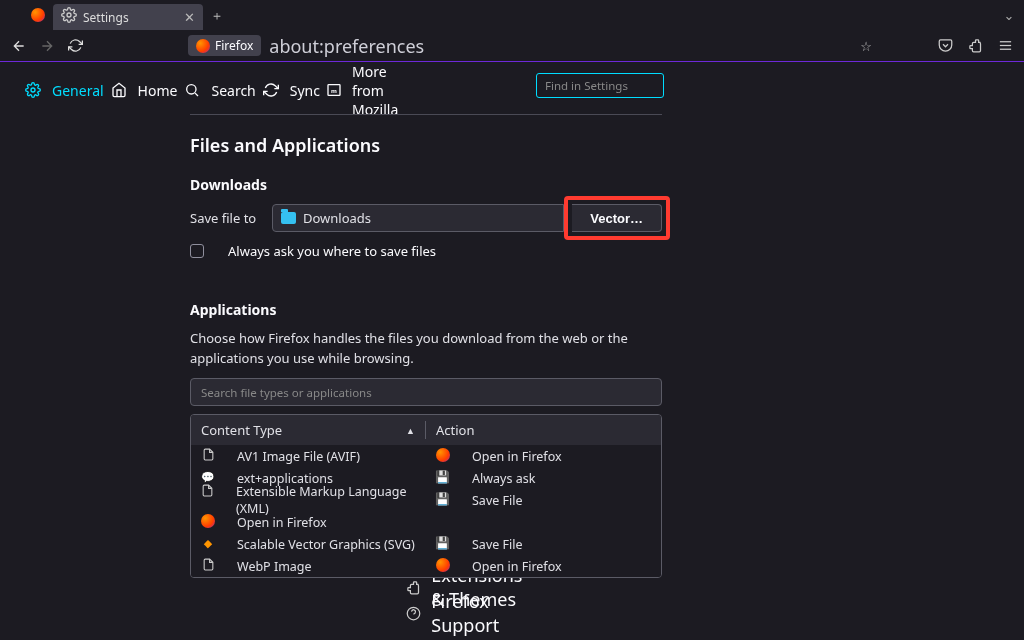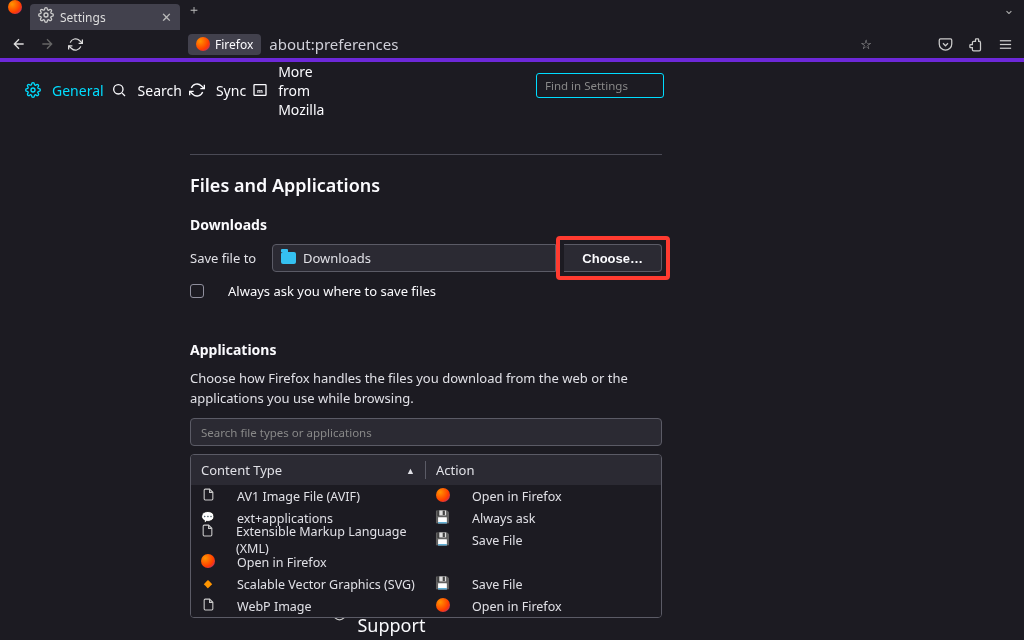--- a/index.html
+++ b/index.html
@@ -3,67 +3,67 @@
 <meta charset="utf-8">
 <style>
   * { box-sizing: border-box; margin: 0; padding: 0; }
   body {
     width: 1024px; height: 640px;
     background: #1c1b22; color: #fbfbfe;
     font-family: -apple-system, "Segoe UI", system-ui, sans-serif;
     font-size: 13px; overflow: hidden;
   }
   
-  .titlebar { height: 30px; background: #1c1b22; display: flex; align-items: flex-start; }
+  .titlebar { height: 30px; background: #1c1b22; display: flex; align-items: center; padding-left: 23px; }
   .titlebar .ff-logo { width: 30px; display:flex; align-items:center; justify-content:center;}
   .tab {
     margin-top: 4px; height: 26px; background: #42414d; border-radius: 4px 4px 0 0;
     display: flex; align-items: center; padding: 0 8px; gap: 6px; min-width: 150px;
     color: #ddd; font-size: 12px;
   }
   .tab .close { margin-left: auto; color:#bbb; font-size:13px;}
   .newtab { width:28px; display:flex; align-items:center; justify-content:center; color:#bbb;}
   .titlebar .spacer { flex:1; }
   .titlebar .chev { width:30px; display:flex; align-items:center; justify-content:center; color:#aaa;}
   
   .toolbar {
-    height: 32px; background: #1c1b22; border-bottom: 4px solid #6d28d9;
+    height: 32px; background: #1c1b22; border-bottom: 1px solid #6d28d9;
     display: flex; align-items: center; padding: 0 6px; gap: 2px;
   }
   .navbtn { width:26px; height:26px; display:flex; align-items:center; justify-content:center; color:#aaa; border-radius:4px;}
   .navbtn.disabled { color:#555; }
   .urlbar {
     margin-left: 98px; height: 26px; background: #1c1b22; display:flex; align-items:center;
     flex:1; max-width: 690px;
   }
   .urlbar .badge {
     background: #42414d; border-radius: 4px; padding: 2px 8px; display:flex; align-items:center; gap:5px;
     font-size:12px; color:#fbfbfe;
   }
-  .urlbar .addr { padding-left:8px; color:#cfcfd8; font-size:15px;}
+  .urlbar .addr { padding-left:8px; color:#cfcfd8; font-size:18px;}
   .urlbar .star { margin-left:auto; color:#bbb; width:24px; text-align:center;}
   .right-tools { display:flex; gap:4px; margin-left:auto; }
   
   .content { position:absolute; top:62px; left:0; right:0; bottom:0; background:#1c1b22; display:flex;}
   .sidebar { width: 190px; padding: 12px 0 0 18px; display:flex; flex-direction:row; }
   .side-item {
     display:flex; align-items:center; gap:10px; height:32px; color:#fbfbfe;
     font-size:14px; border-radius:4px; padding-left:6px; cursor:default;
   }
   .side-item.active { color:#00ddff; }
   .side-item .ic { width:18px; height:18px; display:flex; align-items:center; justify-content:center;}
   .side-bottom { margin-top:auto; margin-bottom:14px;}
   .side-bottom .side-item { font-size:18px; height:26px;}
   .main { flex:1; padding: 10px 0 0 0; position:relative;}
   .search-settings {
     position:absolute; left:346px; top:11px; width:128px; height:25px;
     border:1px solid #00ddff; border-radius:3px; background:transparent;
     color:#888; font-size:11.5px; padding:0 8px; display:flex; align-items:center;
   }
-  .panel { width: 472px; margin-left:0; margin-top:82px;}
+  .panel { width: 472px; margin-left:0; margin-top:42px;}
   .hr { border:none; border-top:1px solid #4a4a55; margin-bottom:18px;}
   h2.section { font-size:18px; font-weight:600; margin-bottom:18px; color:#fbfbfe;}
   h3.sub { font-size:14px; font-weight:700; margin-bottom:10px;}
   .row { display:flex; align-items:center; gap:8px; margin-bottom:10px;}
   .label { font-size:13px; color:#e0e0e6; min-width:74px;}
   .path-field {
     flex:1; height:28px; background:#2b2a33; border:1px solid #5b5b66; border-radius:4px 0 0 4px;
     display:flex; align-items:center; gap:7px; padding:0 8px; font-size:13px; color:#e0e0e6;
   }
   .folder-ic { width:15px; height:12px; background:#35c1f1; border-radius:2px; position:relative;}
@@ -175,20 +175,29 @@
           <svg class="svg-ic" viewBox="0 0 24 24" fill="none" stroke="#00ddff" stroke-width="2">
             <circle cx="12" cy="12" r="3"></circle>
             <path d="M19.4 15a1.7 1.7 0 0 0 .34 1.87l.06.06a2 2 0 1 1-2.83 2.83l-.06-.06a1.7 1.7 0 0 0-1.87-.34 1.7 1.7 0 0 0-1 1.56V21a2 2 0 1 1-4 0v-.09a1.7 1.7 0 0 0-1-1.56 1.7 1.7 0 0 0-1.87.34l-.06.06a2 2 0 1 1-2.83-2.83l.06-.06a1.7 1.7 0 0 0 .34-1.87 1.7 1.7 0 0 0-1.56-1H3a2 2 0 1 1 0-4h.09a1.7 1.7 0 0 0 1.56-1 1.7 1.7 0 0 0-.34-1.87l-.06-.06a2 2 0 1 1 2.83-2.83l.06.06a1.7 1.7 0 0 0 1.87.34H9a1.7 1.7 0 0 0 1-1.56V3a2 2 0 1 1 4 0v.09a1.7 1.7 0 0 0 1 1.56 1.7 1.7 0 0 0 1.87-.34l.06-.06a2 2 0 1 1 2.83 2.83l-.06.06a1.7 1.7 0 0 0-.34 1.87V9a1.7 1.7 0 0 0 1.56 1H21a2 2 0 1 1 0 4h-.09a1.7 1.7 0 0 0-1.56 1z"></path>
           </svg>
         </span>
       <span>General</span>
     </div>
     <div class="side-item">
       <span class="ic">
           <svg class="svg-ic" viewBox="0 0 24 24" fill="none" stroke="#fbfbfe" stroke-width="2">
+            <path d="M3 9l9-7 9 7v11a2 2 0 0 1-2 2H5a2 2 0 0 1-2-2z"></path>
+            <polyline points="9 22 9 12 15 12 15 22"></polyline>
+          </svg>
+        </span>
+      <span>Home</span>
+    </div>
+    <div class="side-item">
+      <span class="ic">
+          <svg class="svg-ic" viewBox="0 0 24 24" fill="none" stroke="#fbfbfe" stroke-width="2">
             <circle cx="11" cy="11" r="7"></circle>
             <line x1="21" y1="21" x2="16.65" y2="16.65"></line>
           </svg>
         </span>
       <span>Search</span>
     </div>
     <div class="side-item">
       <span class="ic">
           <svg class="svg-ic" viewBox="0 0 24 24" fill="none" stroke="#fbfbfe" stroke-width="2">
             <path d="M23 4v6h-6M1 20v-6h6"></path>
@@ -238,21 +247,21 @@
       <h2 class="section">Files and Applications</h2>
 
       <h3 class="sub">Downloads</h3>
       <div class="row">
         <span class="label">Save file to</span>
         <div class="path-field">
           <div class="folder-ic"></div>
           <span>Downloads</span>
         </div>
         <div class="choose-wrap">
-          <button class="choose-btn">Choose…</button>
+          <button class="choose-btn">Vector…</button>
           <div class="highlight-box"></div>
         </div>
       </div>
       <div class="checkbox-row">
         <div class="cb"></div>
         <span>Always ask you where to save files</span>
       </div>
 
       <h3 class="sub" style="margin-top:40px">Applications</h3>
       <p class="apps-desc">Choose how Firefox handles the files you download from the web or the applications you use while browsing.</p>

